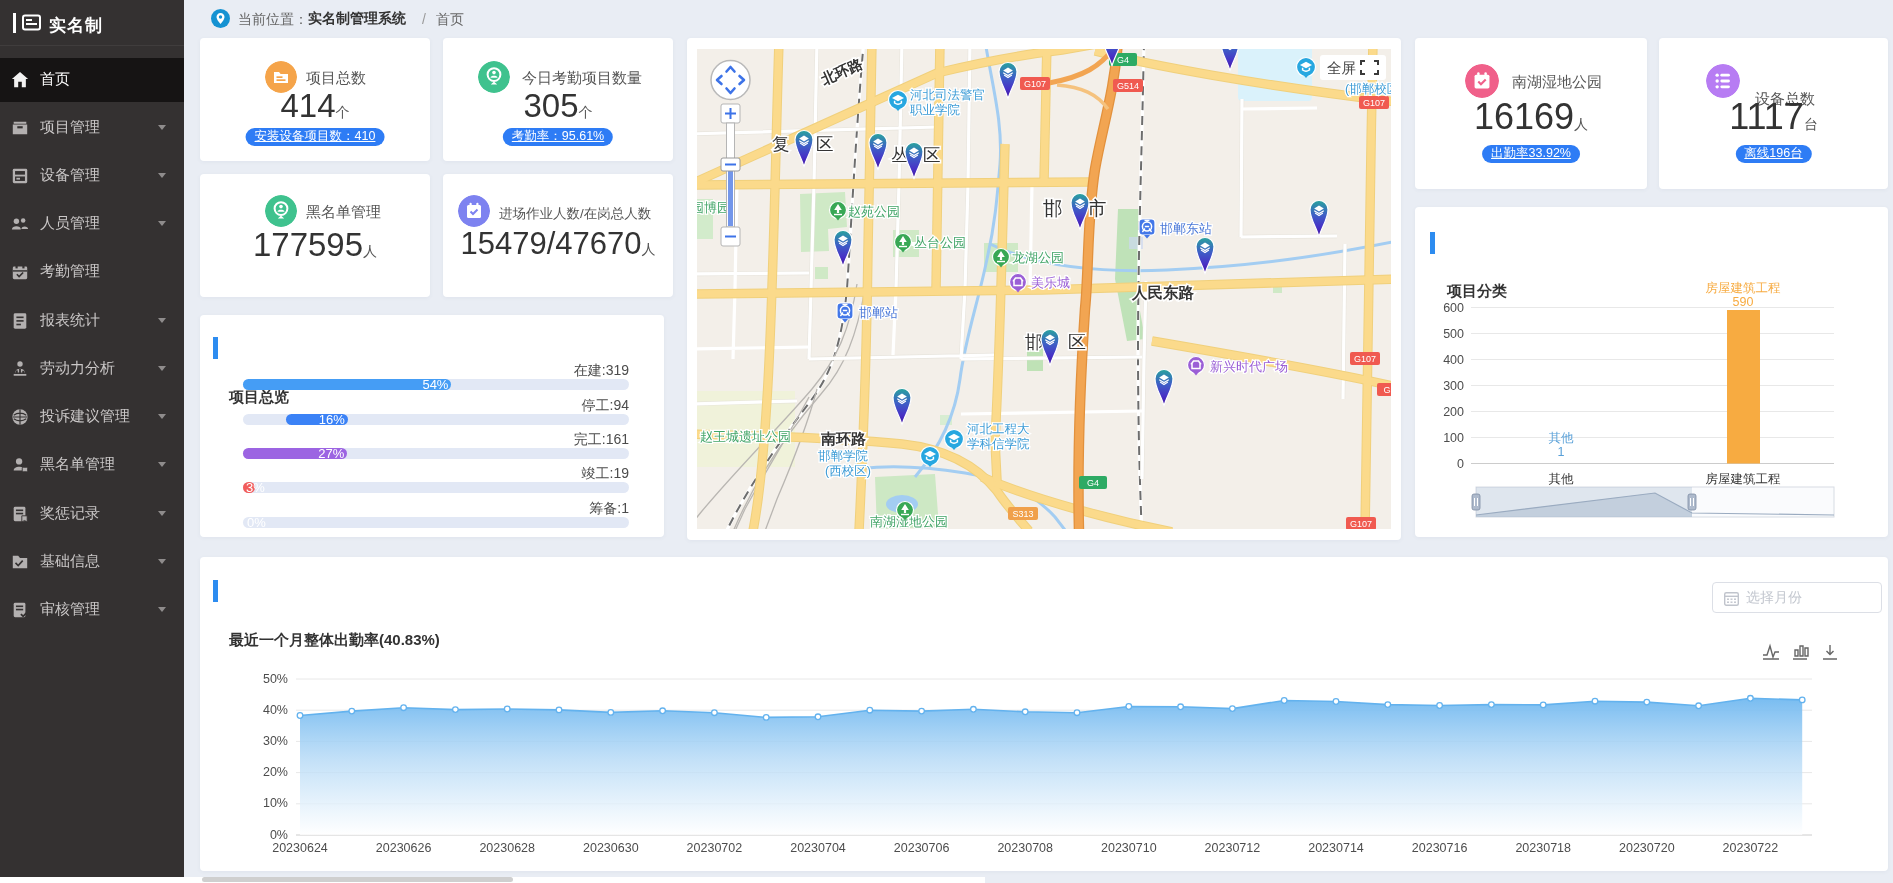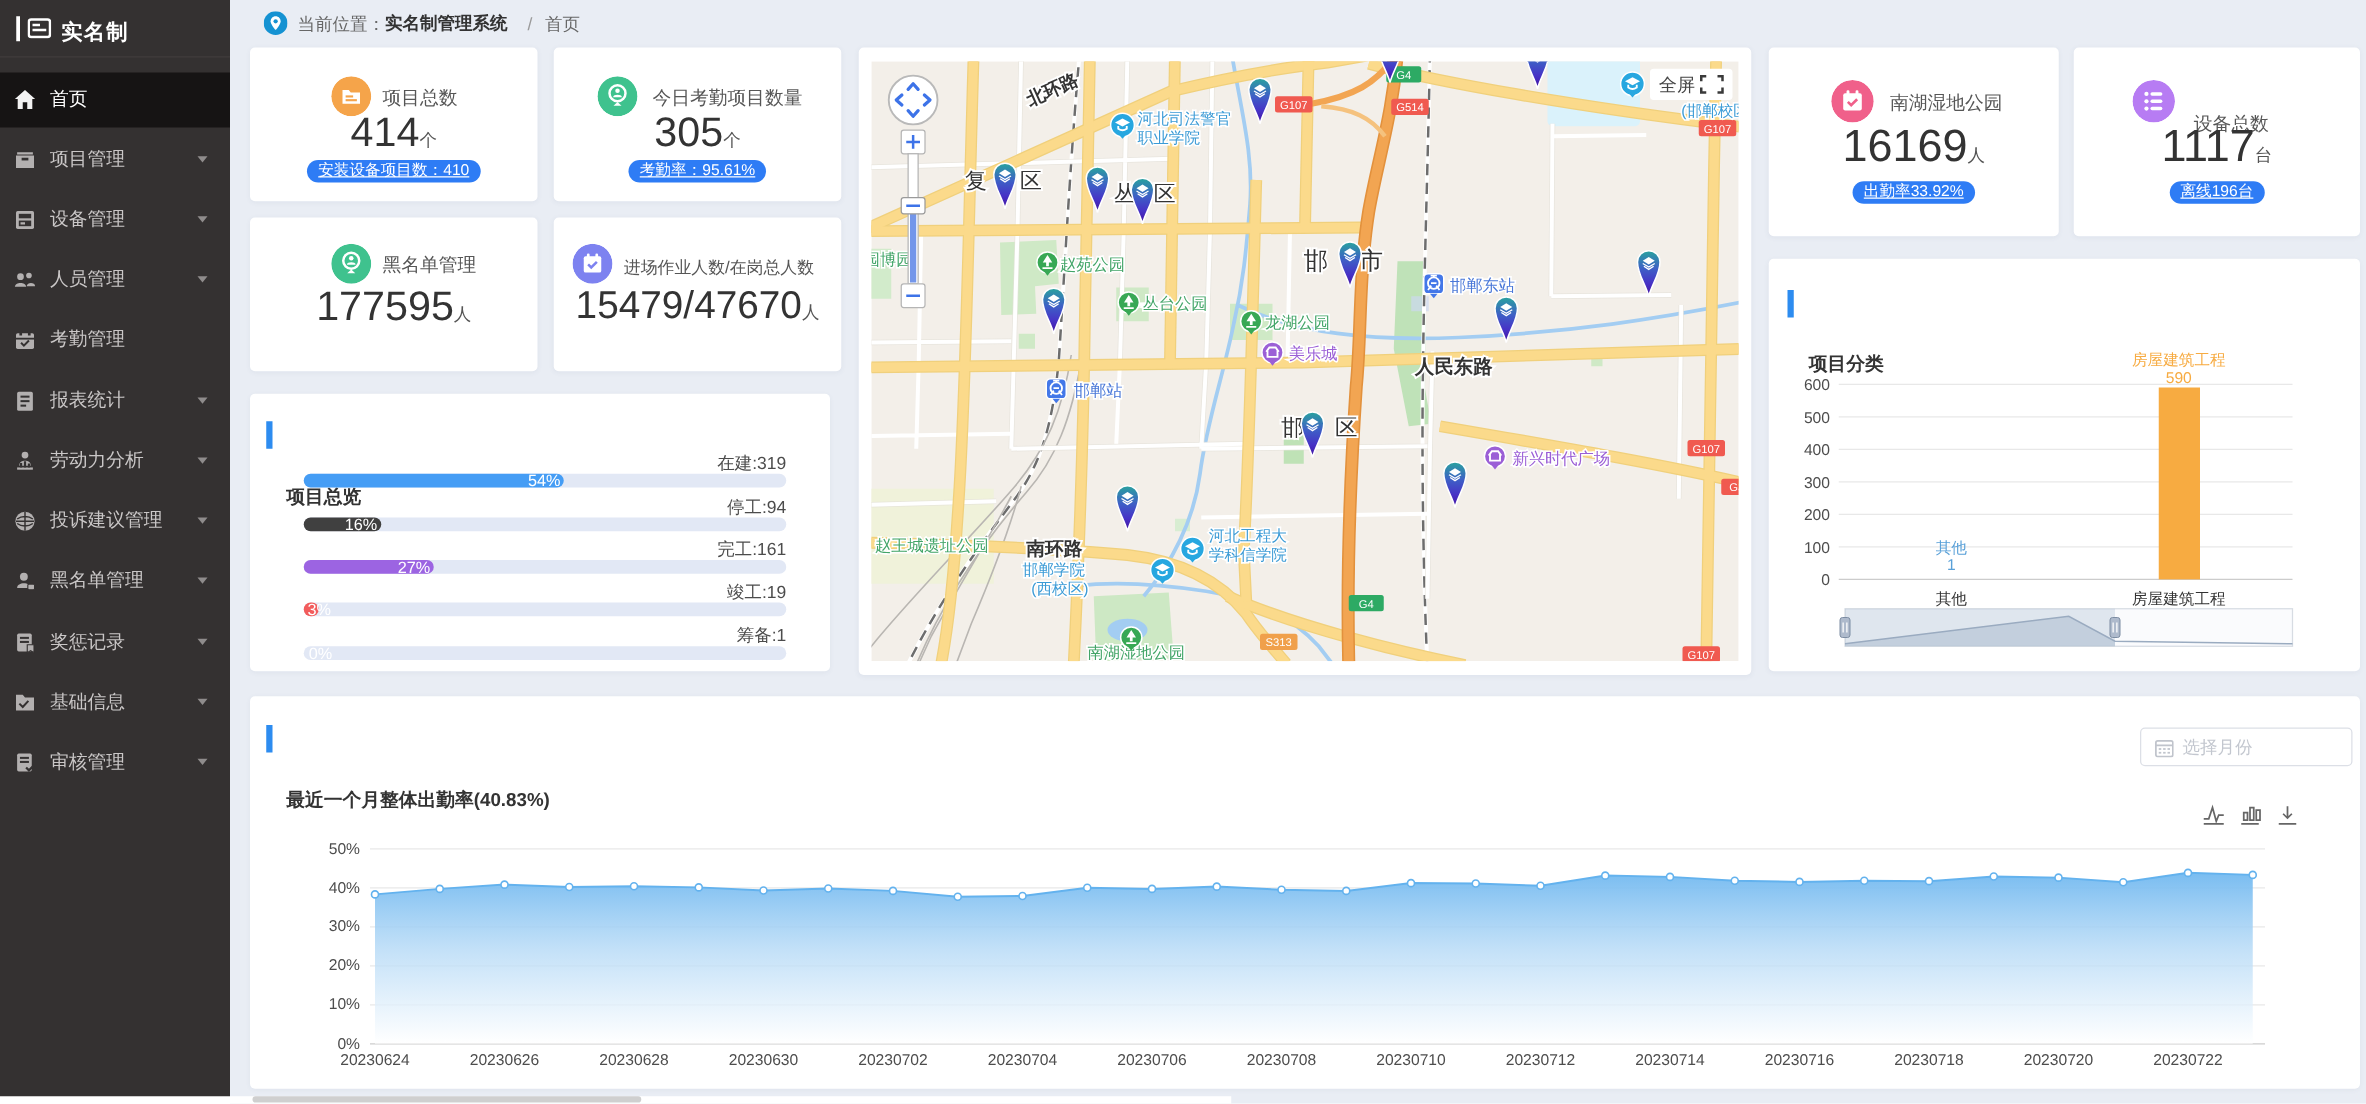--- a/index.html
+++ b/index.html
@@ -103,21 +103,21 @@
     <div class="ttlbar" style="left:13px;top:22px;"></div>
     <div class="ptitle" style="left:29px;top:25px;">项目总览</div>
     <div class="ov-row" style="top:47px"><span class="ov-lab">在建:319</span></div>
     <div class="ov-track" style="top:64px">
           <div class="ov-fill" style="width:54%;background:#459df5;">
             <span>54%</span>
           </div>
         </div>
     <div class="ov-row" style="top:82px"><span class="ov-lab">停工:94</span></div>
     <div class="ov-track" style="top:99px">
-          <div class="ov-fill" style="width:16%;background:#404040;">
+          <div class="ov-fill" style="width:16%;background:#3b82f6;margin-left:43px;">
             <span>16%</span>
           </div>
         </div>
     <div class="ov-row" style="top:116px"><span class="ov-lab">完工:161</span></div>
     <div class="ov-track" style="top:133px">
           <div class="ov-fill" style="width:27%;background:#9c64e2;">
             <span>27%</span>
           </div>
         </div>
     <div class="ov-row" style="top:150px"><span class="ov-lab">竣工:19</span></div>

